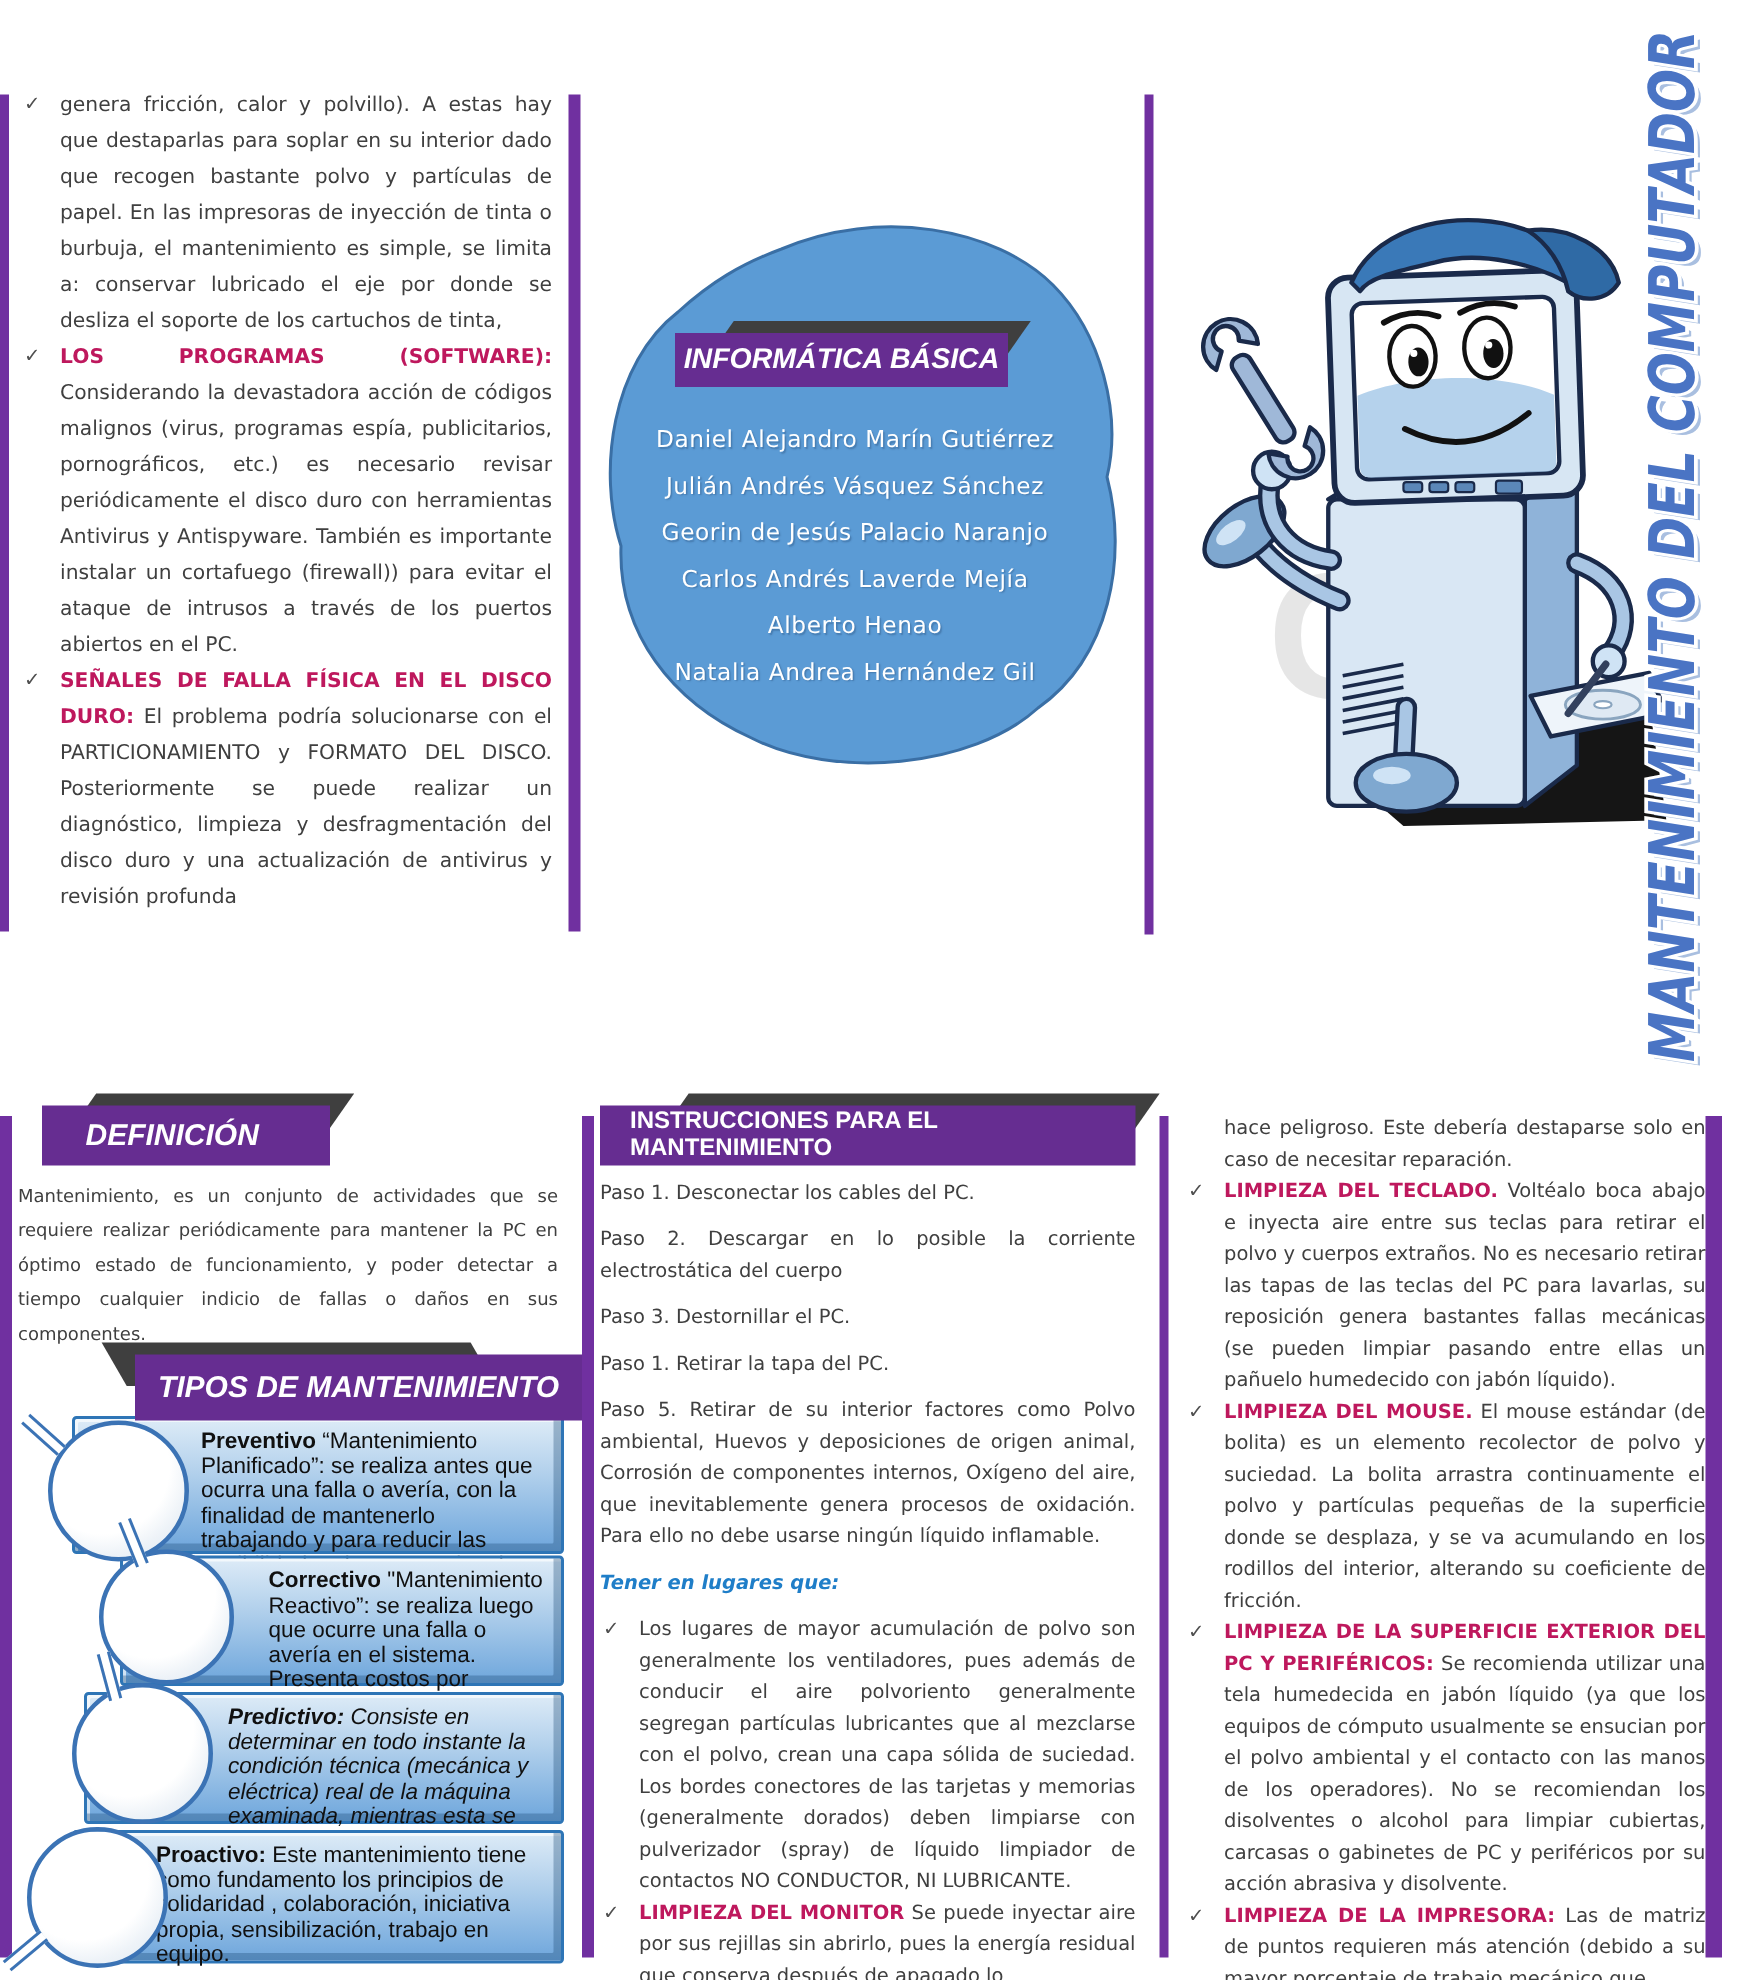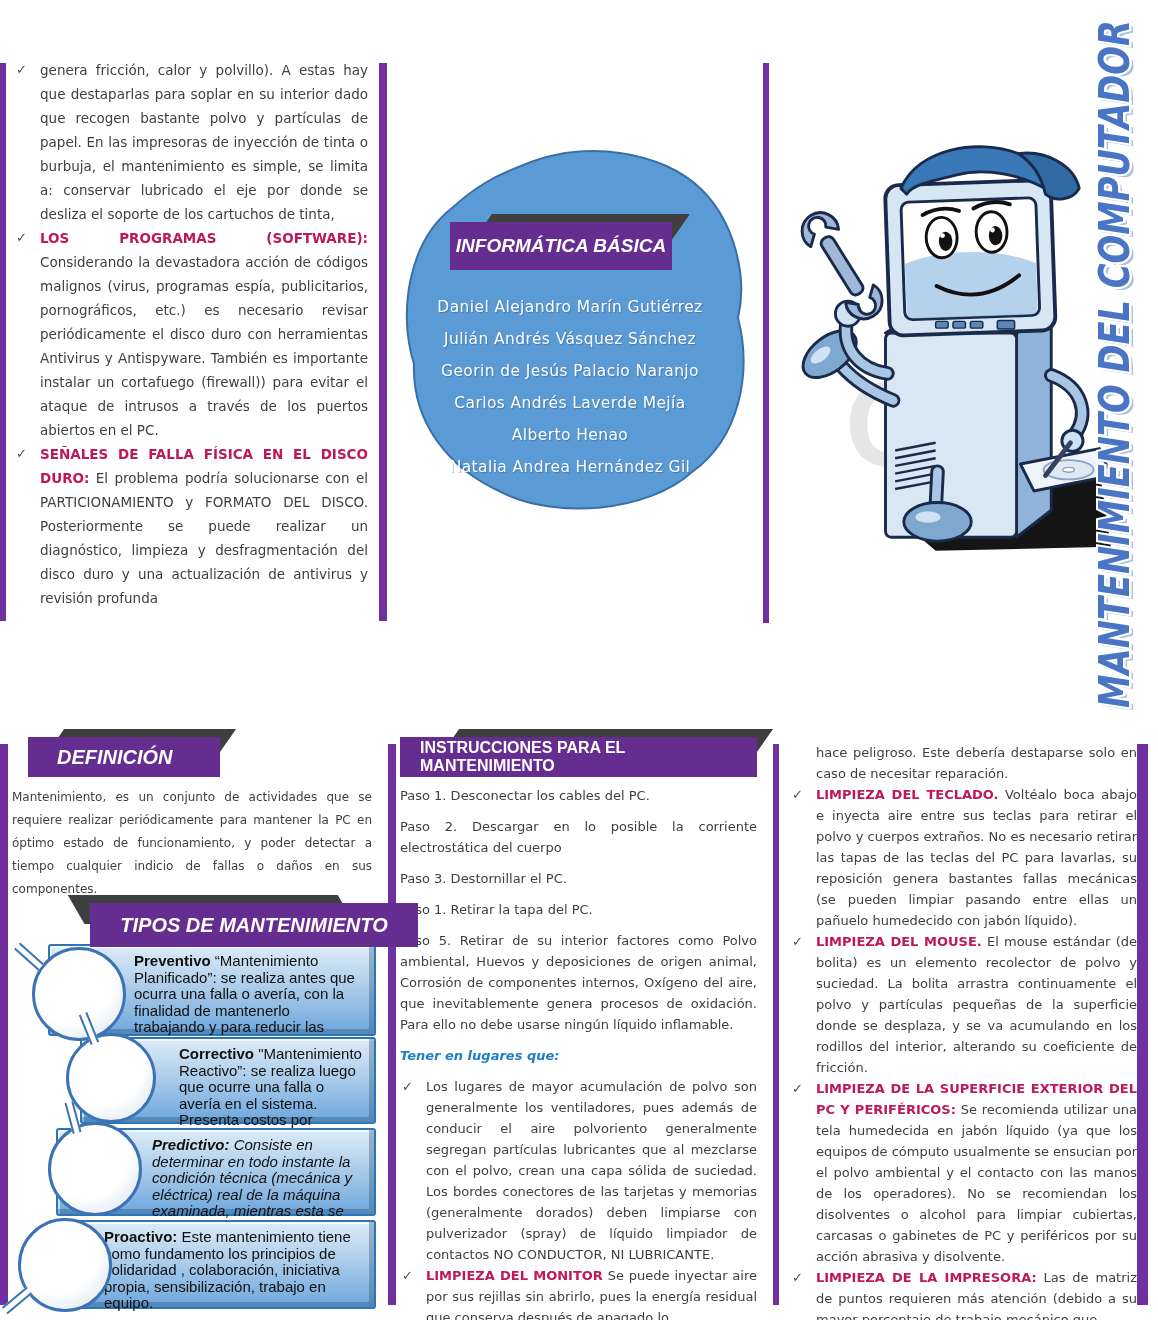--- a/index.html
+++ b/index.html
@@ -26,29 +26,29 @@
   
   .banner{position:absolute;z-index:3;}
   .banner::before{content:"";position:absolute;left:14%;right:-7px;top:-8px;height:65%;
                   background:#3f3f3f;transform:skewX(-35deg);z-index:0;}
   .banner.shadow-left::before{left:-14px;right:22%;transform:skewX(30deg);}
   .banner::after{content:"";position:absolute;inset:0;background:#662D91;z-index:1;}
   .banner span{position:relative;z-index:2;display:flex;align-items:center;height:100%;
                color:#fff;font-family:"Liberation Sans",sans-serif;font-weight:bold;}
   .banner-definicion{left:28px;top:737px;width:192px;height:40px;}
   .banner-definicion span{padding-left:29px;font-size:20px;font-style:italic;}
-  .banner-tipos{left:90px;top:903px;width:328px;height:44px;}
+  .banner-tipos{left:90px;top:903px;width:298px;height:44px;}
   .banner-tipos span{justify-content:center;font-size:20px;font-style:italic;}
   .banner-instr{left:400px;top:737px;width:357px;height:40px;}
   .banner-instr span{justify-content:center;font-size:16px;padding-left:20px;}
-  .banner-cover{left:450px;top:222px;width:222px;height:48px;}
+  .banner-cover{left:450px;top:222px;width:222px;height:36px;}
   .banner-cover span{justify-content:center;font-size:19px;font-style:italic;}
   
   .cover-names{position:absolute;left:412px;top:284px;width:316px;z-index:3;text-align:center;}
-  .cover-names p{margin:14px 0 13px 0;color:#ffffff;font-size:15.5px;letter-spacing:.4px;
+  .cover-names p{margin:0 0 13px 0;color:#ffffff;font-size:15.5px;letter-spacing:.4px;
                  text-shadow:1px 1px 1px rgba(30,60,100,.35);}
   
   .tbox{position:absolute;border:2px solid #2E75B6;border-radius:3px;
         background:linear-gradient(180deg,#ddebf7 0%,#b3d1ec 40%,#6ea6dc 100%);
         box-shadow:inset -5px -5px 0 rgba(31,78,121,.35), inset 2px 2px 0 rgba(255,255,255,.65);
         font-family:"Liberation Sans",sans-serif;font-size:15px;line-height:16.5px;color:#101010;
         z-index:2;}
   .tbox .tx{position:absolute;top:7px;bottom:6px;right:10px;}
   .tbox b{font-weight:bold;}
   .lens{position:absolute;border:3px solid #3B73B5;border-radius:50%;z-index:4;

